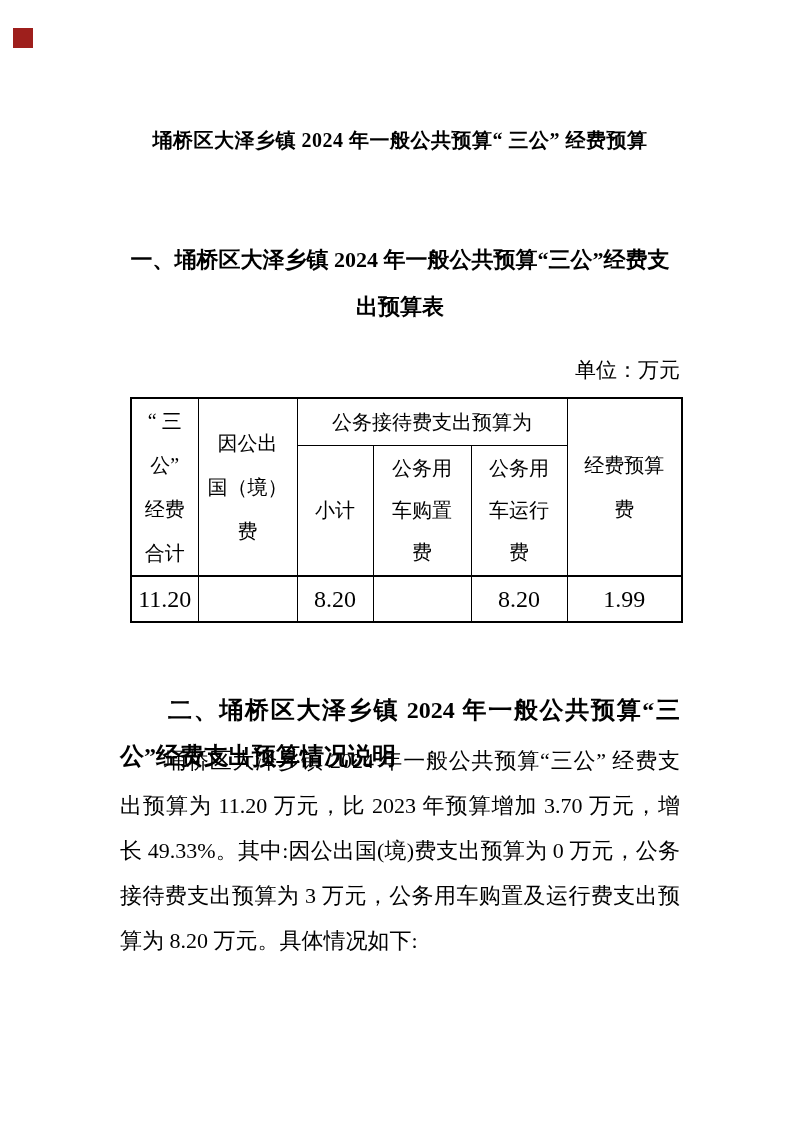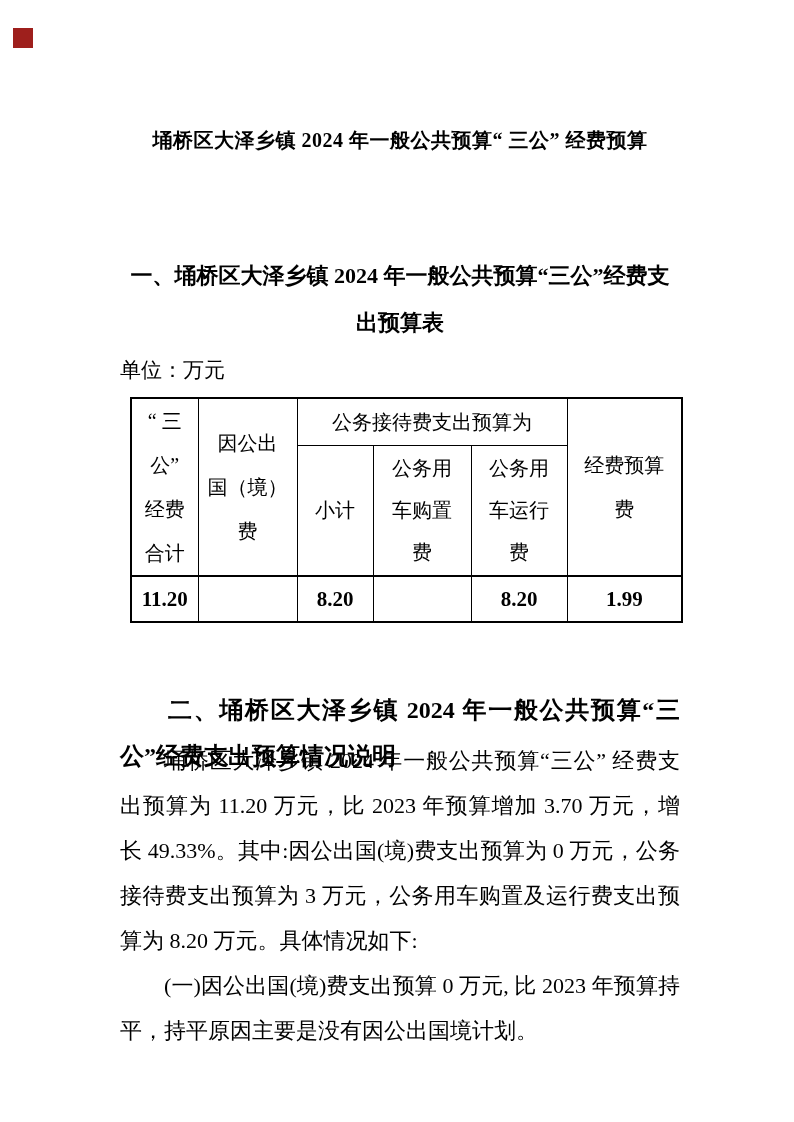--- a/index.html
+++ b/index.html
@@ -16,48 +16,47 @@
     width: 20px; height: 20px;
     background: #9e1f1c;
   }
   .doc-title {
     position: absolute; left: 117px; top: 110px; width: 566px;
     font-size: 20px; font-weight: bold;
     text-align: center; line-height: 60px;
     letter-spacing: 0.5px;
   }
   .sec1-heading {
-    position: absolute; left: 120px; top: 252px; width: 560px;
+    position: absolute; left: 120px; top: 236px; width: 560px;
     font-size: 22px; font-weight: bold;
     text-align: center; line-height: 47px;
   }
   .unit-label {
     position: absolute; left: 120px; top: 356px; width: 560px;
-    font-size: 21px; text-align: left;
+    font-size: 21px; text-align: right;
   }
   table.budget-table {
     position: absolute; left: 130px; top: 397px;
     border-collapse: collapse; table-layout: fixed;
     border: 2px solid #000;
   }
   .budget-table th, .budget-table td {
     border: 1px solid #000;
     font-weight: normal;
     text-align: center; vertical-align: middle;
     font-size: 20px;
     padding: 0;
   }
   .budget-table th { white-space: pre-line; line-height: 42px; }
   .budget-table .group-row th { height: 46px; line-height: 44px; }
   .budget-table .sub-row th { height: 124px; }
   .budget-table .data-row td {
-    height: 44px; font-size: 21px;
+    height: 44px; font-size: 24px;
     border-top: 2px solid #000;
     line-height: 44px;
-    font-weight: bold;
   }
   .sec2-heading {
     position: absolute; left: 120px; top: 687px; width: 560px;
     font-size: 24px; font-weight: bold;
     line-height: 46px; text-align: justify;
     text-indent: 2em;
   }
   .body-text {
     position: absolute; left: 120px; top: 738px; width: 560px;
   }
@@ -116,14 +115,13 @@
     <td>8.20</td>
     <td>1.99</td>
   </tr>
 </tbody>
   </table>
 
 <h2 class="sec2-heading">二、埇桥区大泽乡镇 2024 年一般公共预算“三公”经费支出预算情况说明</h2>
 
 <div class="body-text">
   <p>埇桥区大泽乡镇 2024 年一般公共预算“三公” 经费支出预算为 11.20 万元，比 2023 年预算增加 3.70 万元，增长 49.33%。其中:因公出国(境)费支出预算为 0 万元，公务接待费支出预算为 3 万元，公务用车购置及运行费支出预算为 8.20 万元。具体情况如下:</p>
-  <p>(一)因公出国(境)费支出预算 0 万元, 比 2023 年预算持平，持平原因主要是没有因公出国境计划。</p>
 </div>
 
 </body></html>

